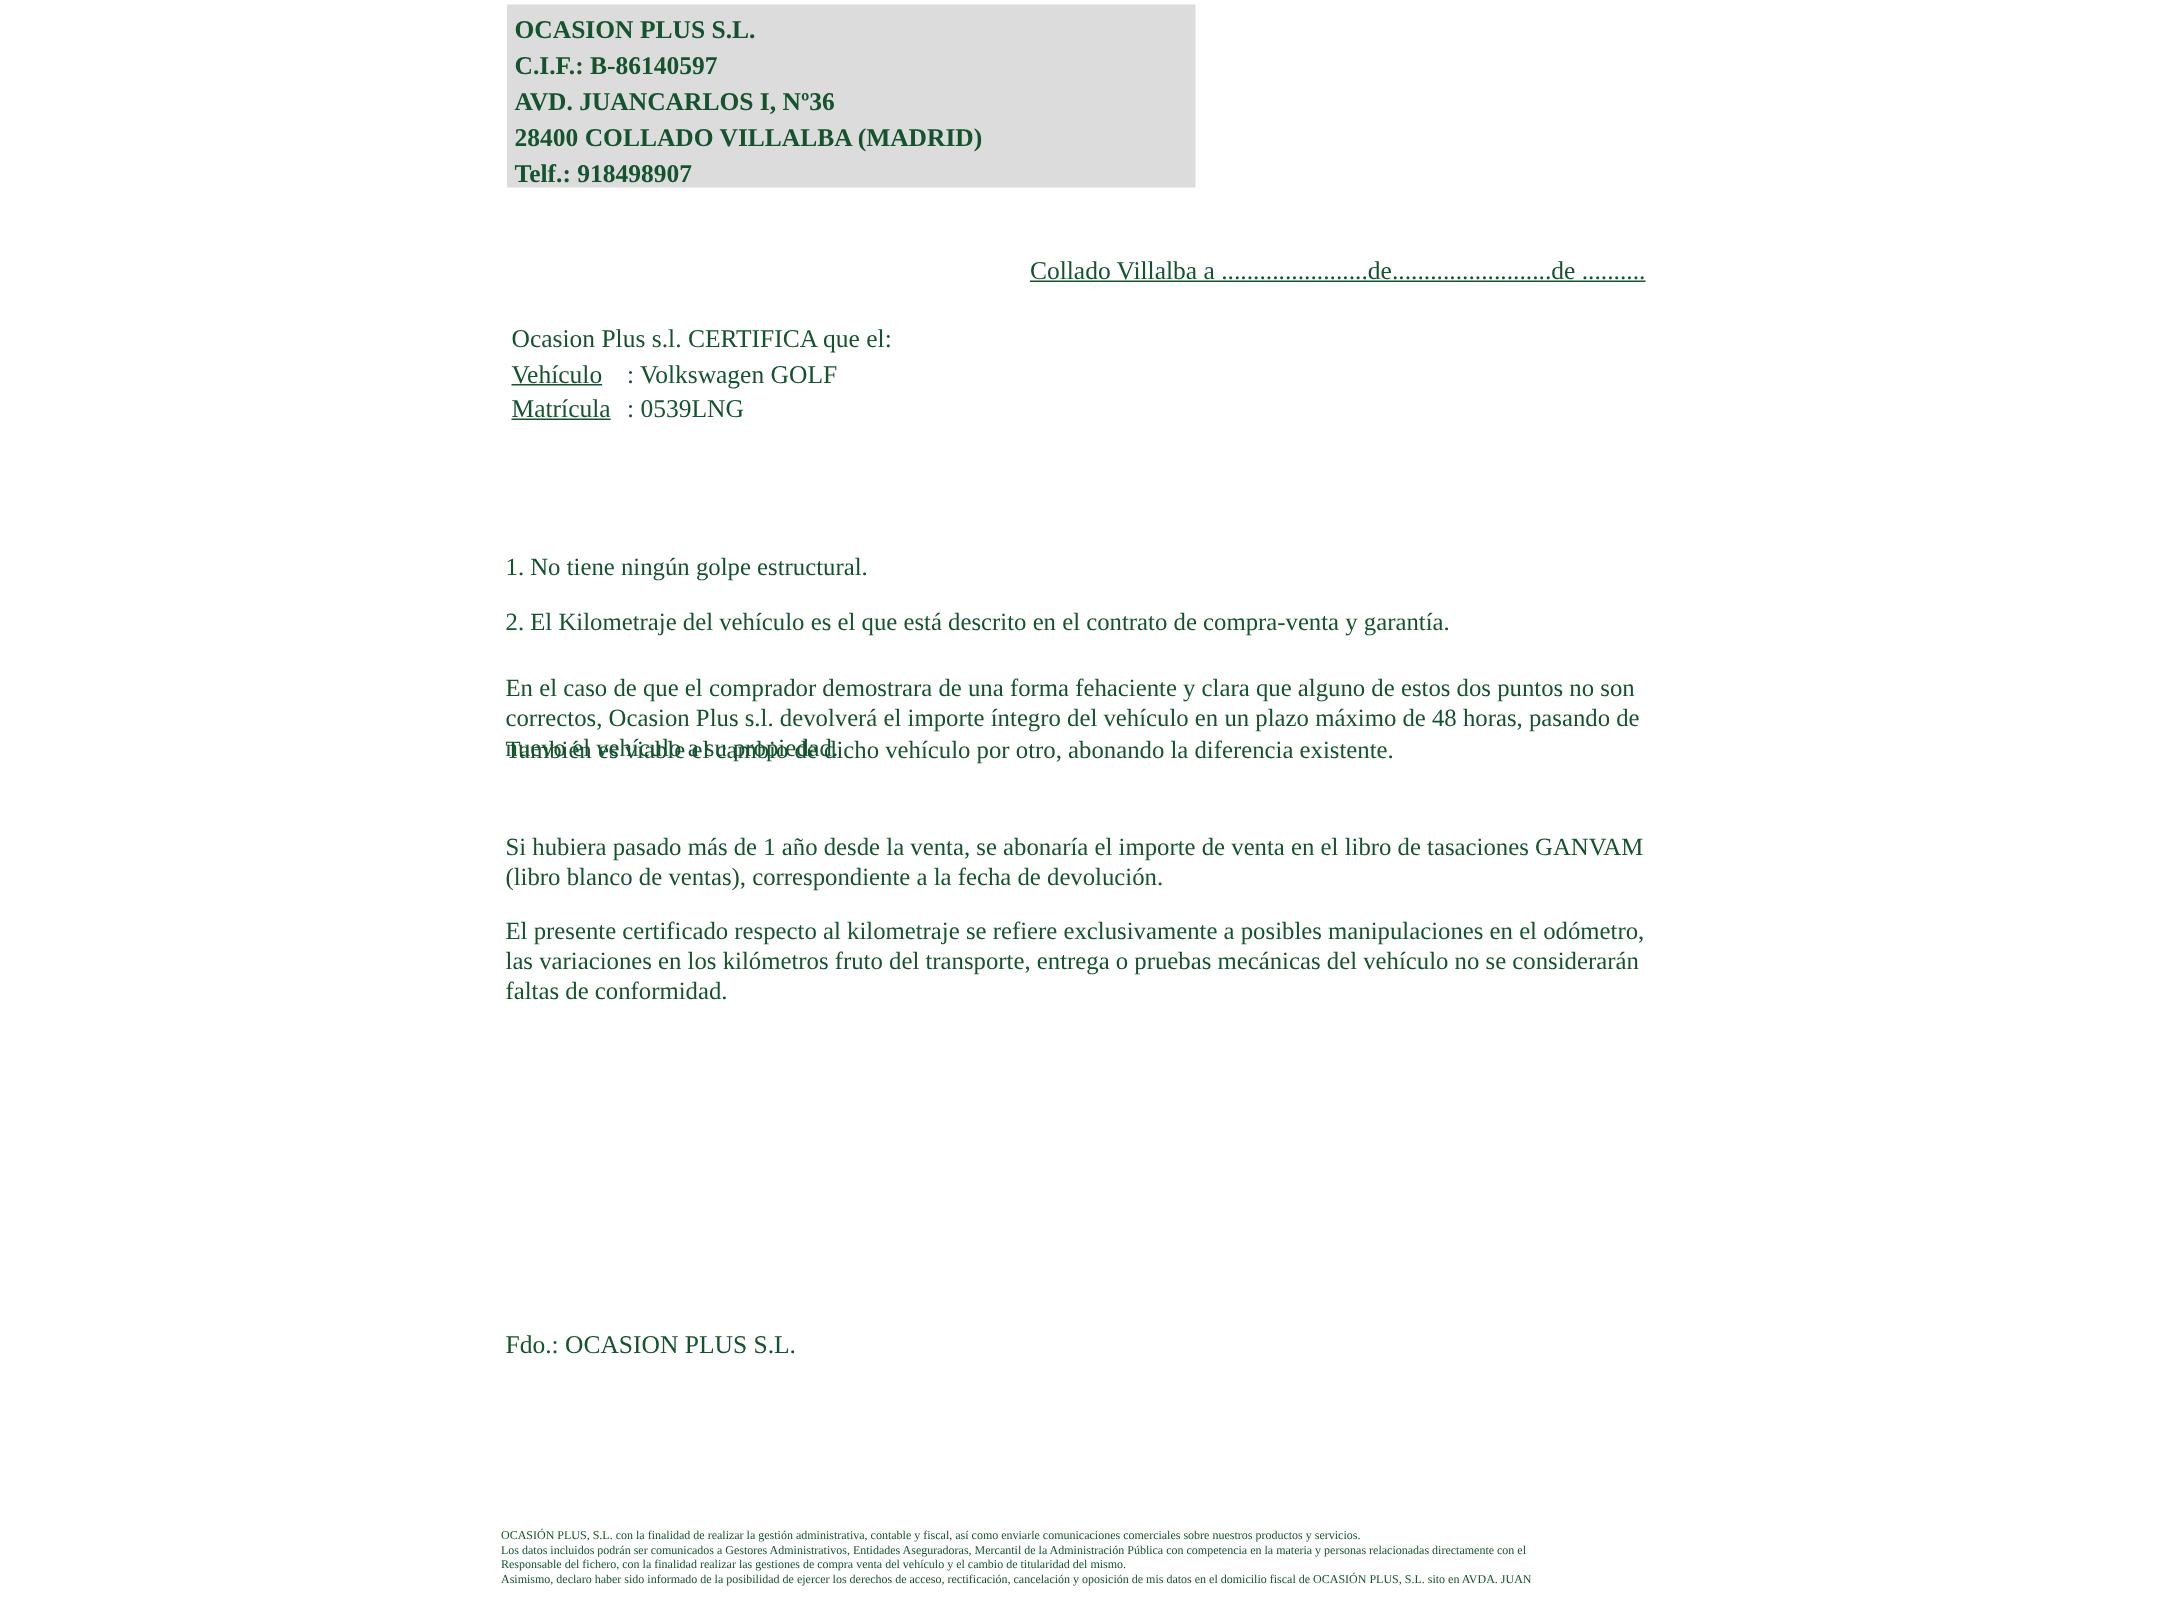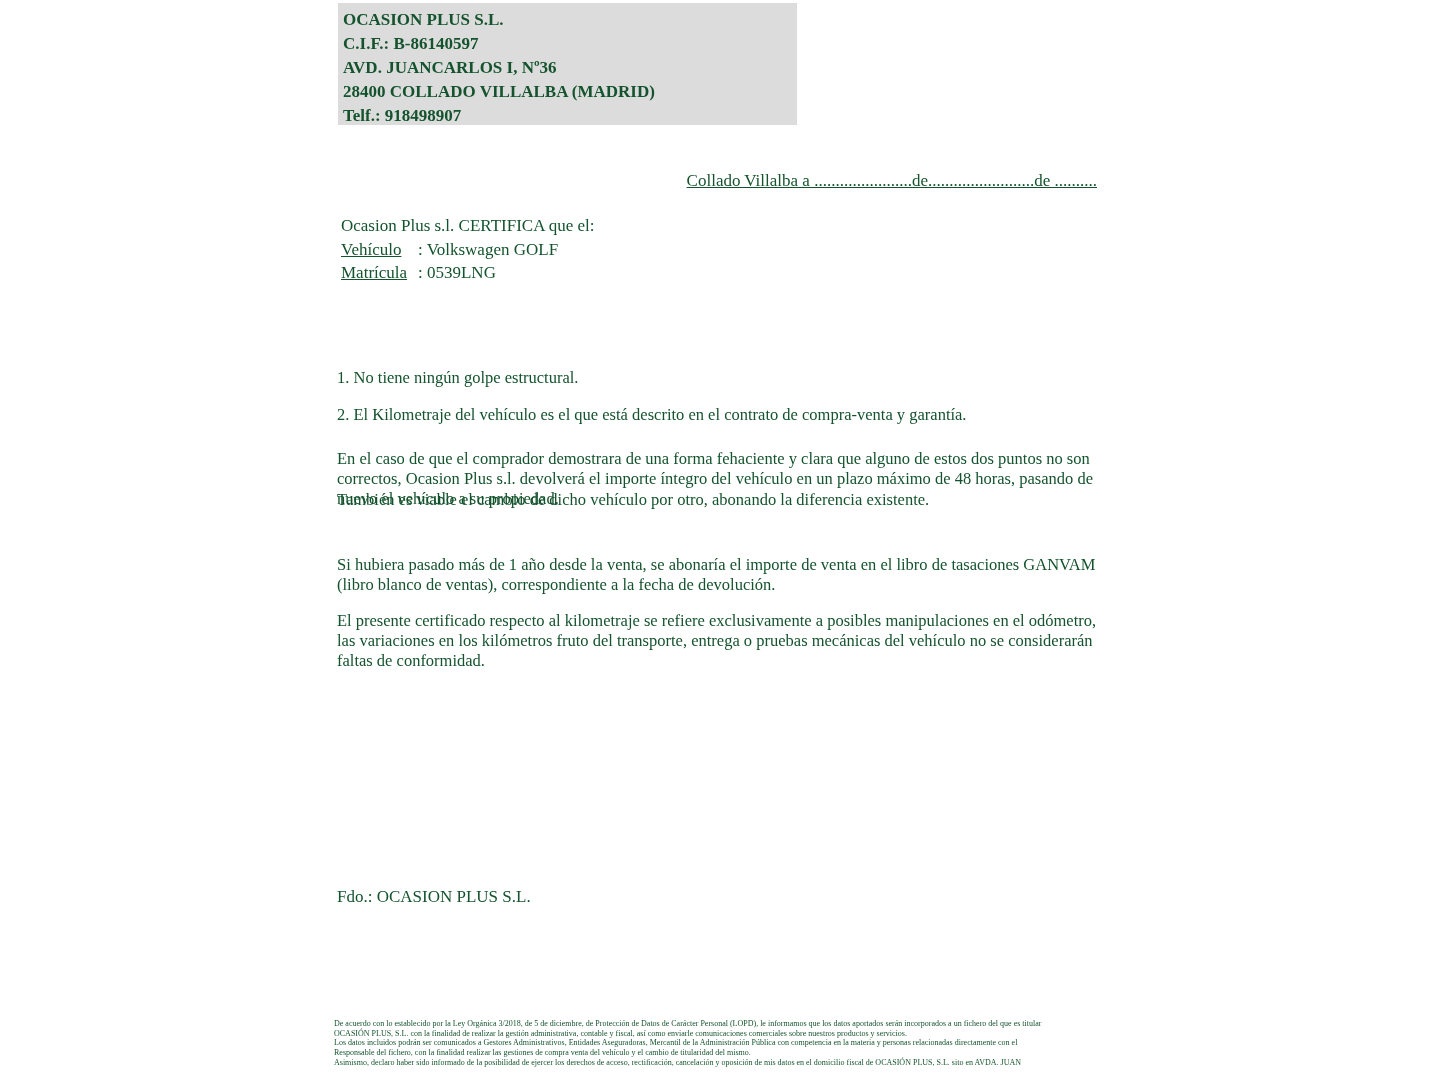--- a/index.html
+++ b/index.html
@@ -126,20 +126,19 @@
   <div class="point" style="top:361px">2. El Kilometraje del vehículo es el que está descrito en el contrato de compra-venta y garantía.</div>
 
   <div class="para" style="top:449px">En el caso de que el comprador demostrara de una forma fehaciente y clara que alguno de estos dos puntos no son correctos, Ocasion Plus s.l. devolverá el importe íntegro del vehículo en un plazo máximo de 48 horas, pasando de nuevo el vehículo a su propiedad.</div>
   <div class="para" style="top:490px">También es viable el cambio de dicho vehículo por otro, abonando la diferencia existente.</div>
   <div class="para" style="top:555px">Si hubiera pasado más de 1 año desde la venta, se abonaría el importe de venta en el libro de tasaciones GANVAM (libro blanco de ventas), correspondiente a la fecha de devolución.</div>
   <div class="para" style="top:611px">El presente certificado respecto al kilometraje se refiere exclusivamente a posibles manipulaciones en el odómetro, las variaciones en los kilómetros fruto del transporte, entrega o pruebas mecánicas del vehículo no se considerarán faltas de conformidad.</div>
 
   <div class="signature">Fdo.: OCASION PLUS S.L.</div>
 
   <div class="legal">
-    <div>De acuerdo con lo establecido por la Ley Orgánica 3/2018, de 5 de diciembre, de Protección de Datos de Carácter Personal (LOPD), le informamos que los datos aportados serán incorporados a un fichero del que es titular</div>
     <div>OCASIÓN PLUS, S.L. con la finalidad de realizar la gestión administrativa, contable y fiscal, así como enviarle comunicaciones comerciales sobre nuestros productos y servicios.</div>
     <div>Los datos incluidos podrán ser comunicados a Gestores Administrativos, Entidades Aseguradoras, Mercantil de la Administración Pública con competencia en la materia y personas relacionadas directamente con el</div>
     <div>Responsable del fichero, con la finalidad realizar las gestiones de compra venta del vehículo y el cambio de titularidad del mismo.</div>
     <div>Asimismo, declaro haber sido informado de la posibilidad de ejercer los derechos de acceso, rectificación, cancelación y oposición de mis datos en el domicilio fiscal de OCASIÓN PLUS, S.L. sito en AVDA. JUAN</div>
   </div>
 
 </div>
 
 </body></html>

